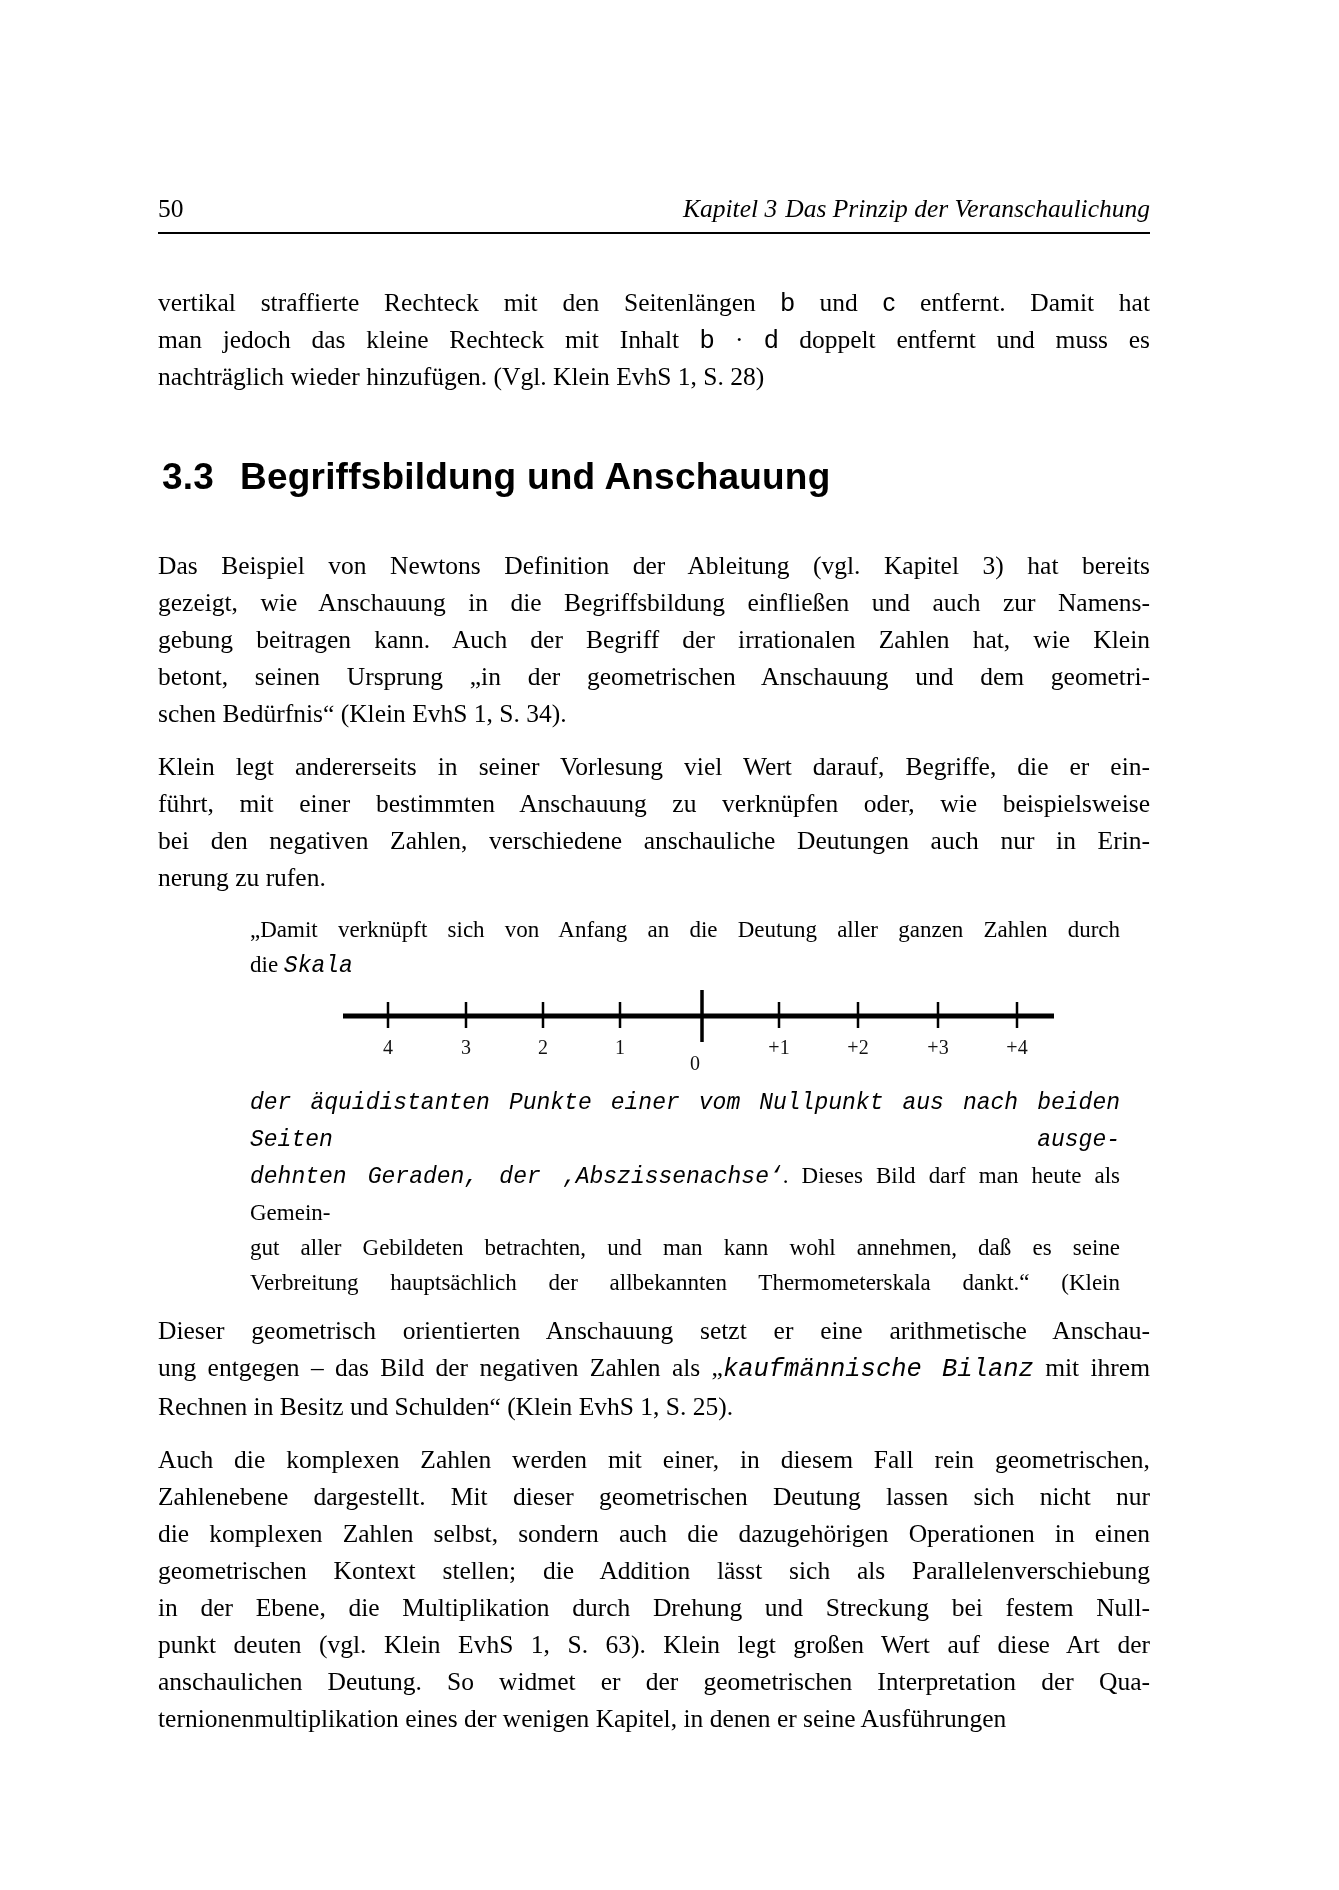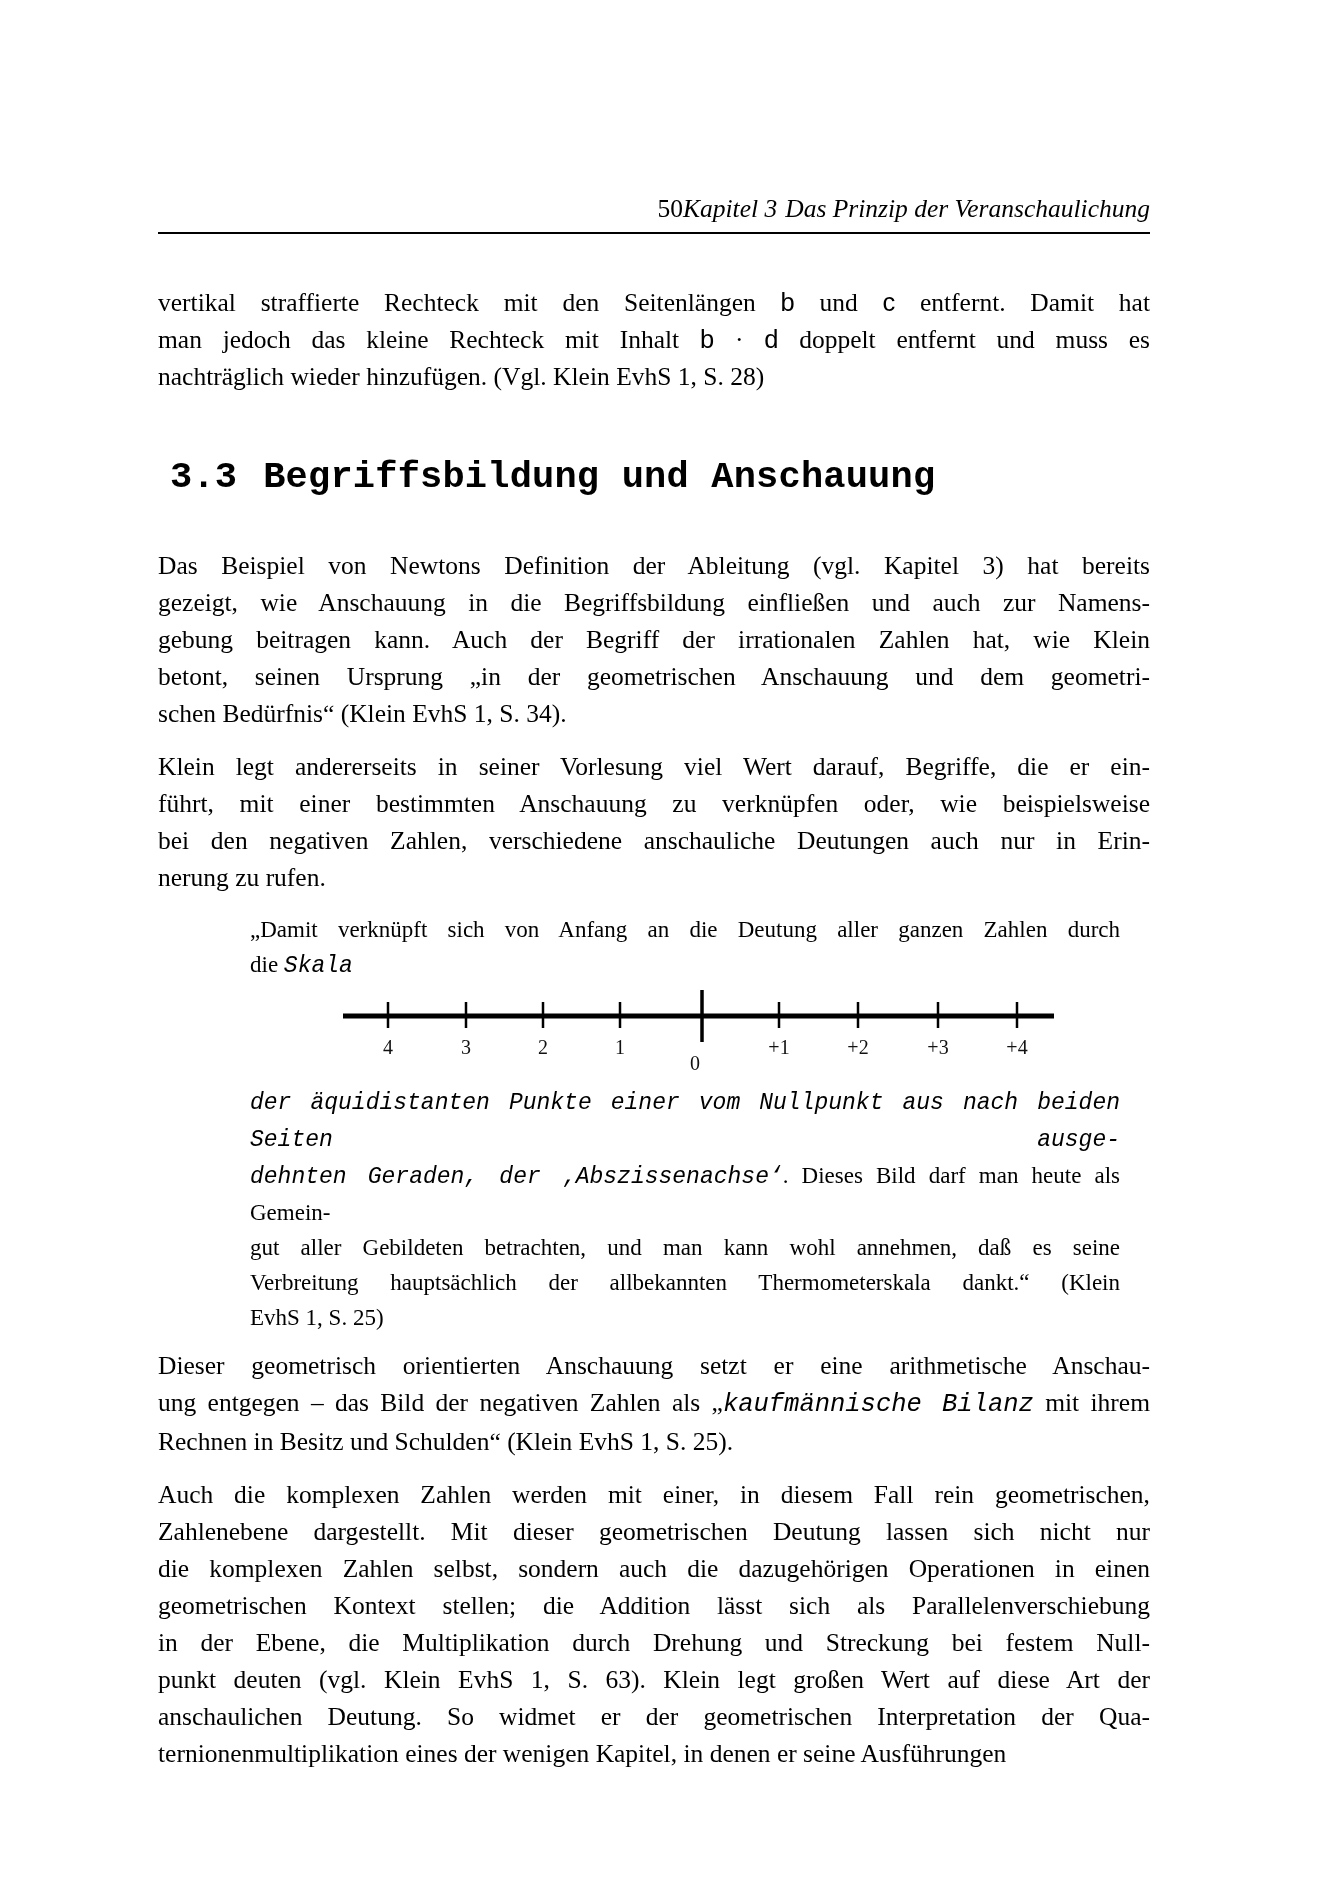--- a/index.html
+++ b/index.html
@@ -11,45 +11,45 @@
     background: #ffffff;
     color: #000000;
     font-family: "Liberation Serif", serif;
     font-size: 25.5px;
     padding: 195px 189px 0 158px;
     overflow: hidden;
   }
   
   .header {
     display: flex;
-    justify-content: flex-end;
+    justify-content: space-between;
     align-items: baseline;
     line-height: 28px;
   }
   .running { font-style: italic; }
   .chap-label { margin-right: 8px; }
   .rule {
     margin-top: 9px;
     border-bottom: 2px solid #000;
     height: 0;
   }
   
   .para { line-height: 37px; margin: 0 0 16px 0; }
   .para.first { margin-top: 50px; }
   .ln { text-align: justify; text-align-last: justify; white-space: normal; }
   .ln.last { text-align-last: left; }
   .i  { font-style: italic; font-family: Liberation Mono, monospace; }
   .sf { font-family: "Liberation Sans", sans-serif; }
   
   .sechead {
-    font-family: Liberation Mono, monospace;
+    font-family: Liberation Sans, sans-serif;
     font-weight: 700;
     font-size: 37px;
     line-height: 48px;
-    margin: 58px 0 46px 12px;
+    margin: 58px 0 46px 4px;
     letter-spacing: 0.2px;
   }
   .secnum { margin-right: 26px; }
   
   .quote {
     margin: 14px 30px 12px 92px;
     font-size: 23px;
   }
   .qpart { line-height: 35px; }
   
@@ -128,21 +128,20 @@
       <text class="tlabel" x="515" y="64">+2</text>
       <text class="tlabel" x="595" y="64">+3</text>
       <text class="tlabel" x="674" y="64">+4</text>
     </svg>
 
     <div class="qpart">
         <div class="ln"><span class="i">der äquidistanten Punkte einer vom Nullpunkt aus nach beiden Seiten ausge-</span></div>
         <div class="ln"><span class="i">dehnten Geraden, der ‚Abszissenachse‘</span><span>. Dieses Bild darf man heute als Gemein-</span></div>
         <div class="ln"><span>gut aller Gebildeten betrachten, und man kann wohl annehmen, daß es seine</span></div>
         <div class="ln"><span>Verbreitung hauptsächlich der allbekannten Thermometerskala dankt.“ (Klein</span></div>
-        <div class="ln last"><span>EvhS 1, S. 25)</span></div>
       </div>
   </blockquote>
 
   <div class="para">
       <div class="ln"><span>Dieser geometrisch orientierten Anschauung setzt er eine arithmetische Anschau-</span></div>
       <div class="ln"><span>ung entgegen – das Bild der negativen Zahlen als „</span><span class="i">kaufmännische Bilanz</span><span> mit ihrem</span></div>
       <div class="ln last"><span>Rechnen in Besitz und Schulden“ (Klein EvhS 1, S. 25).</span></div>
     </div>
 
   <div class="para">

